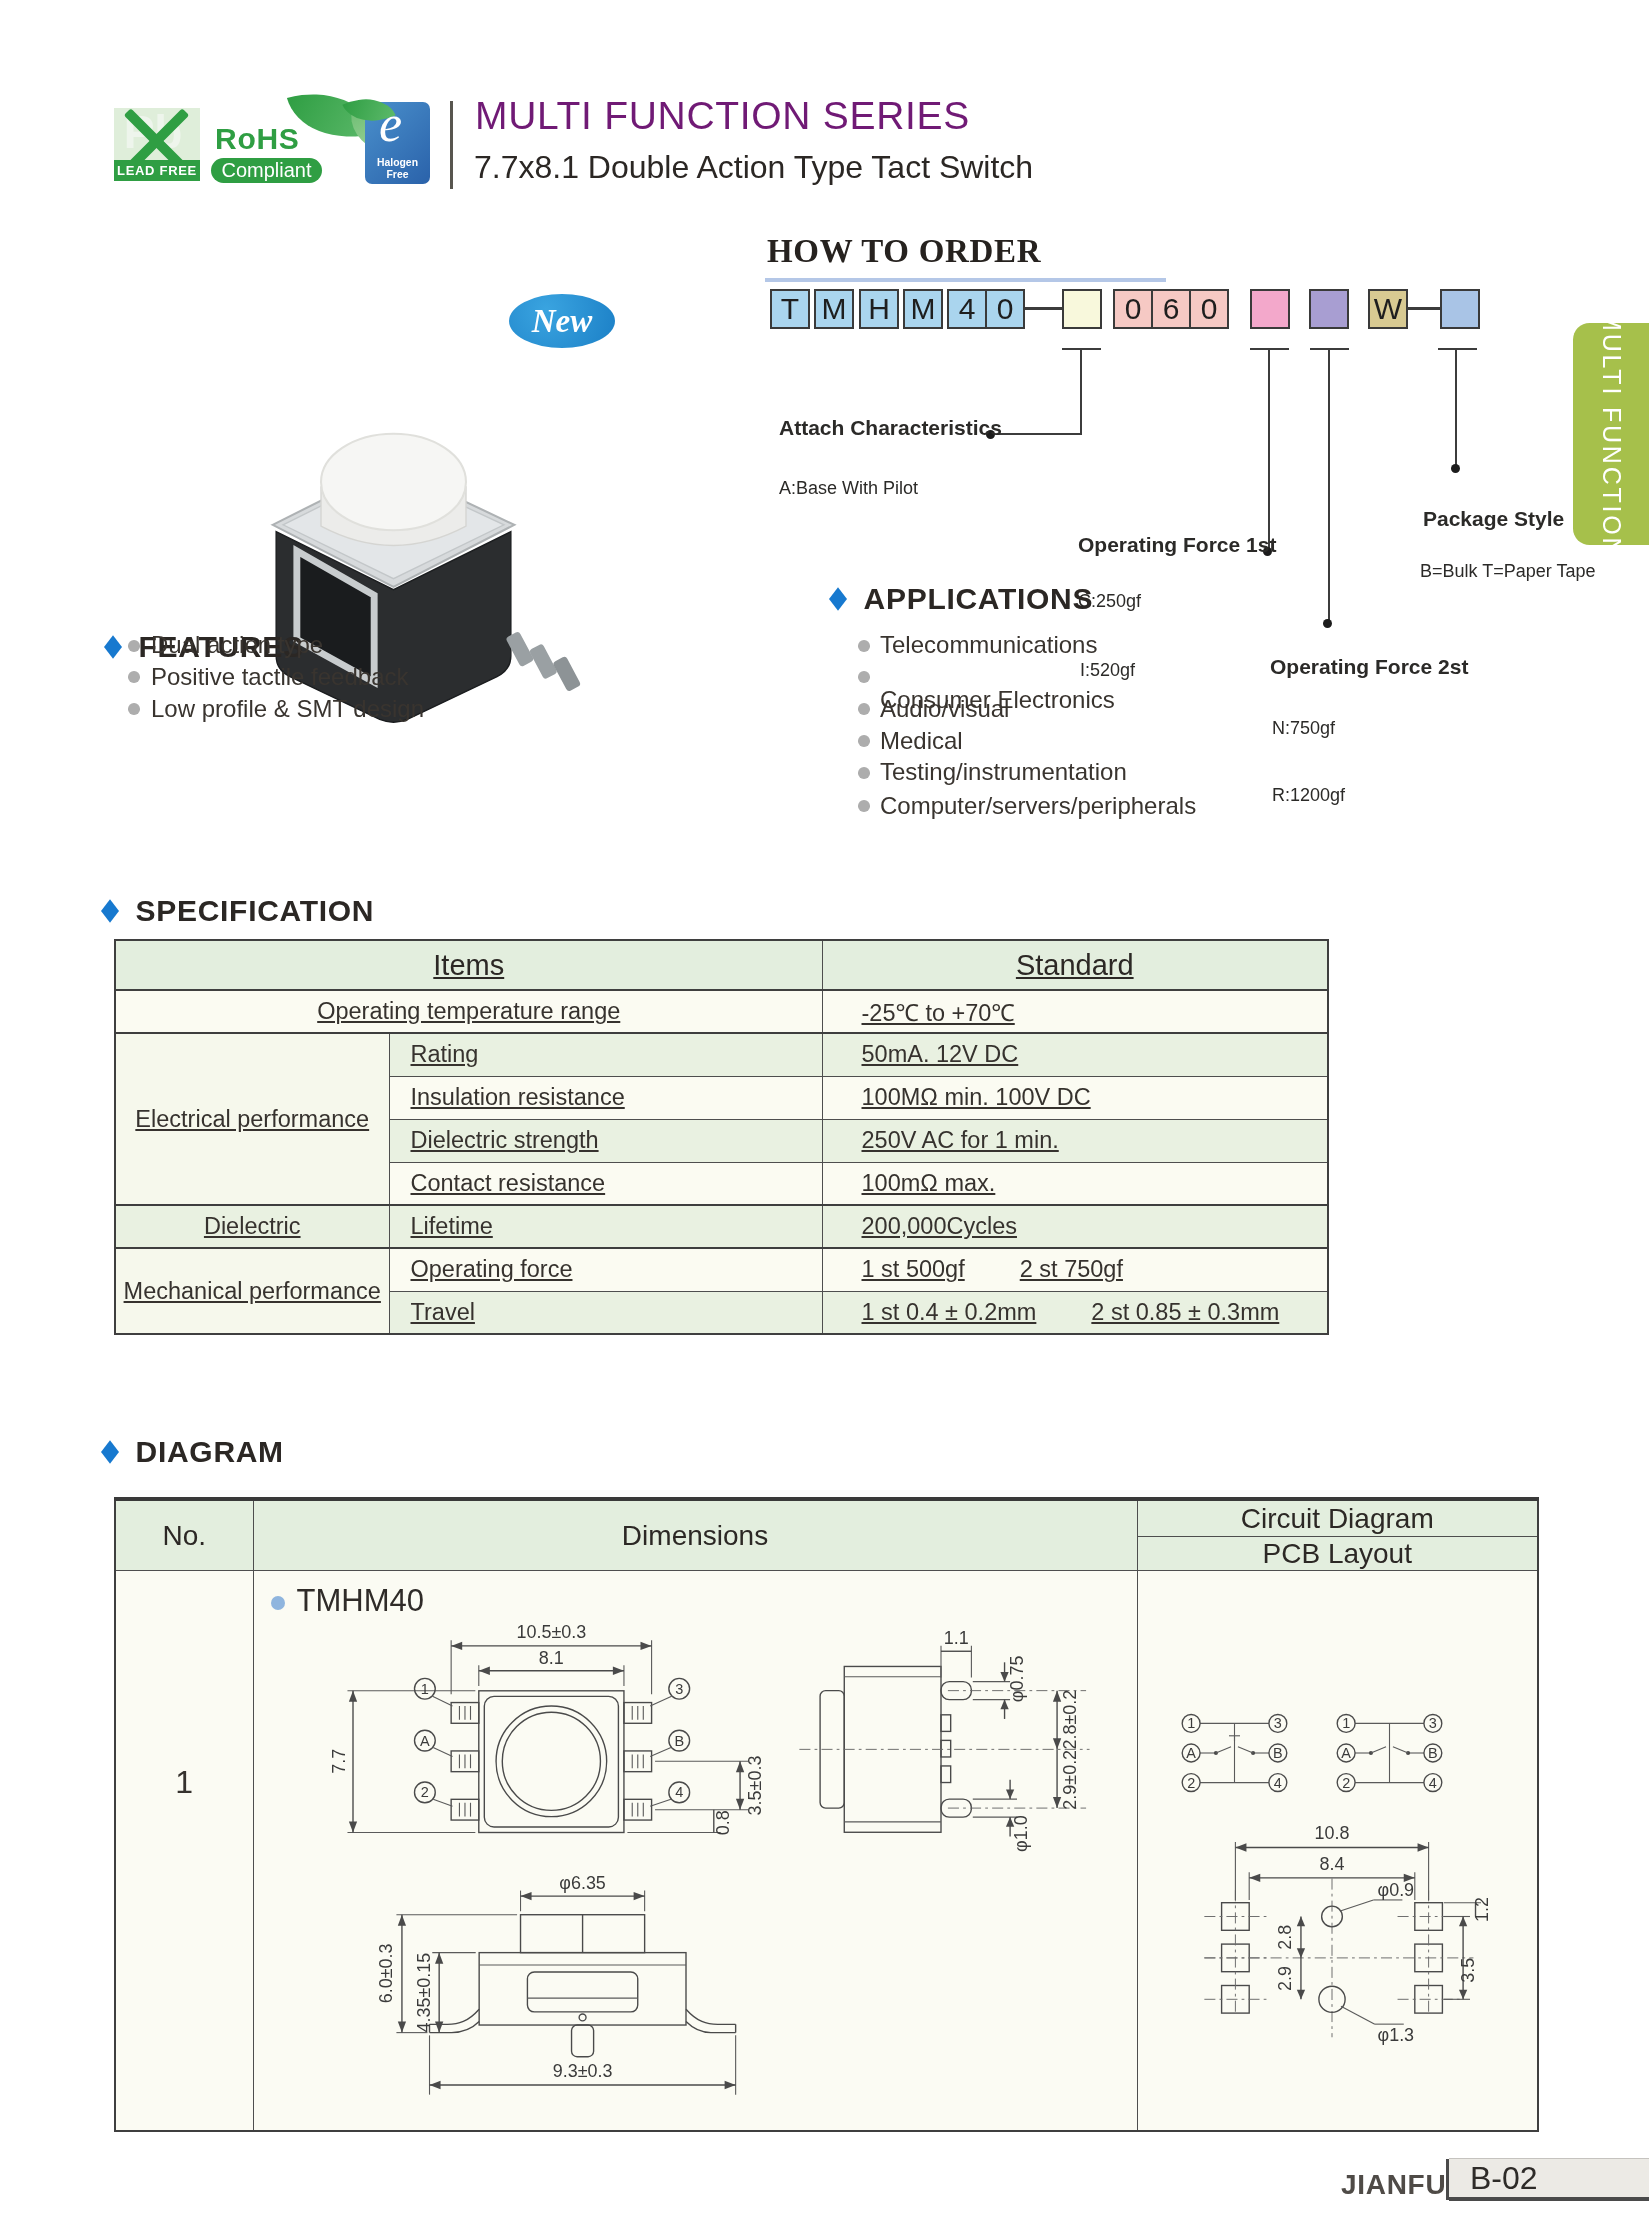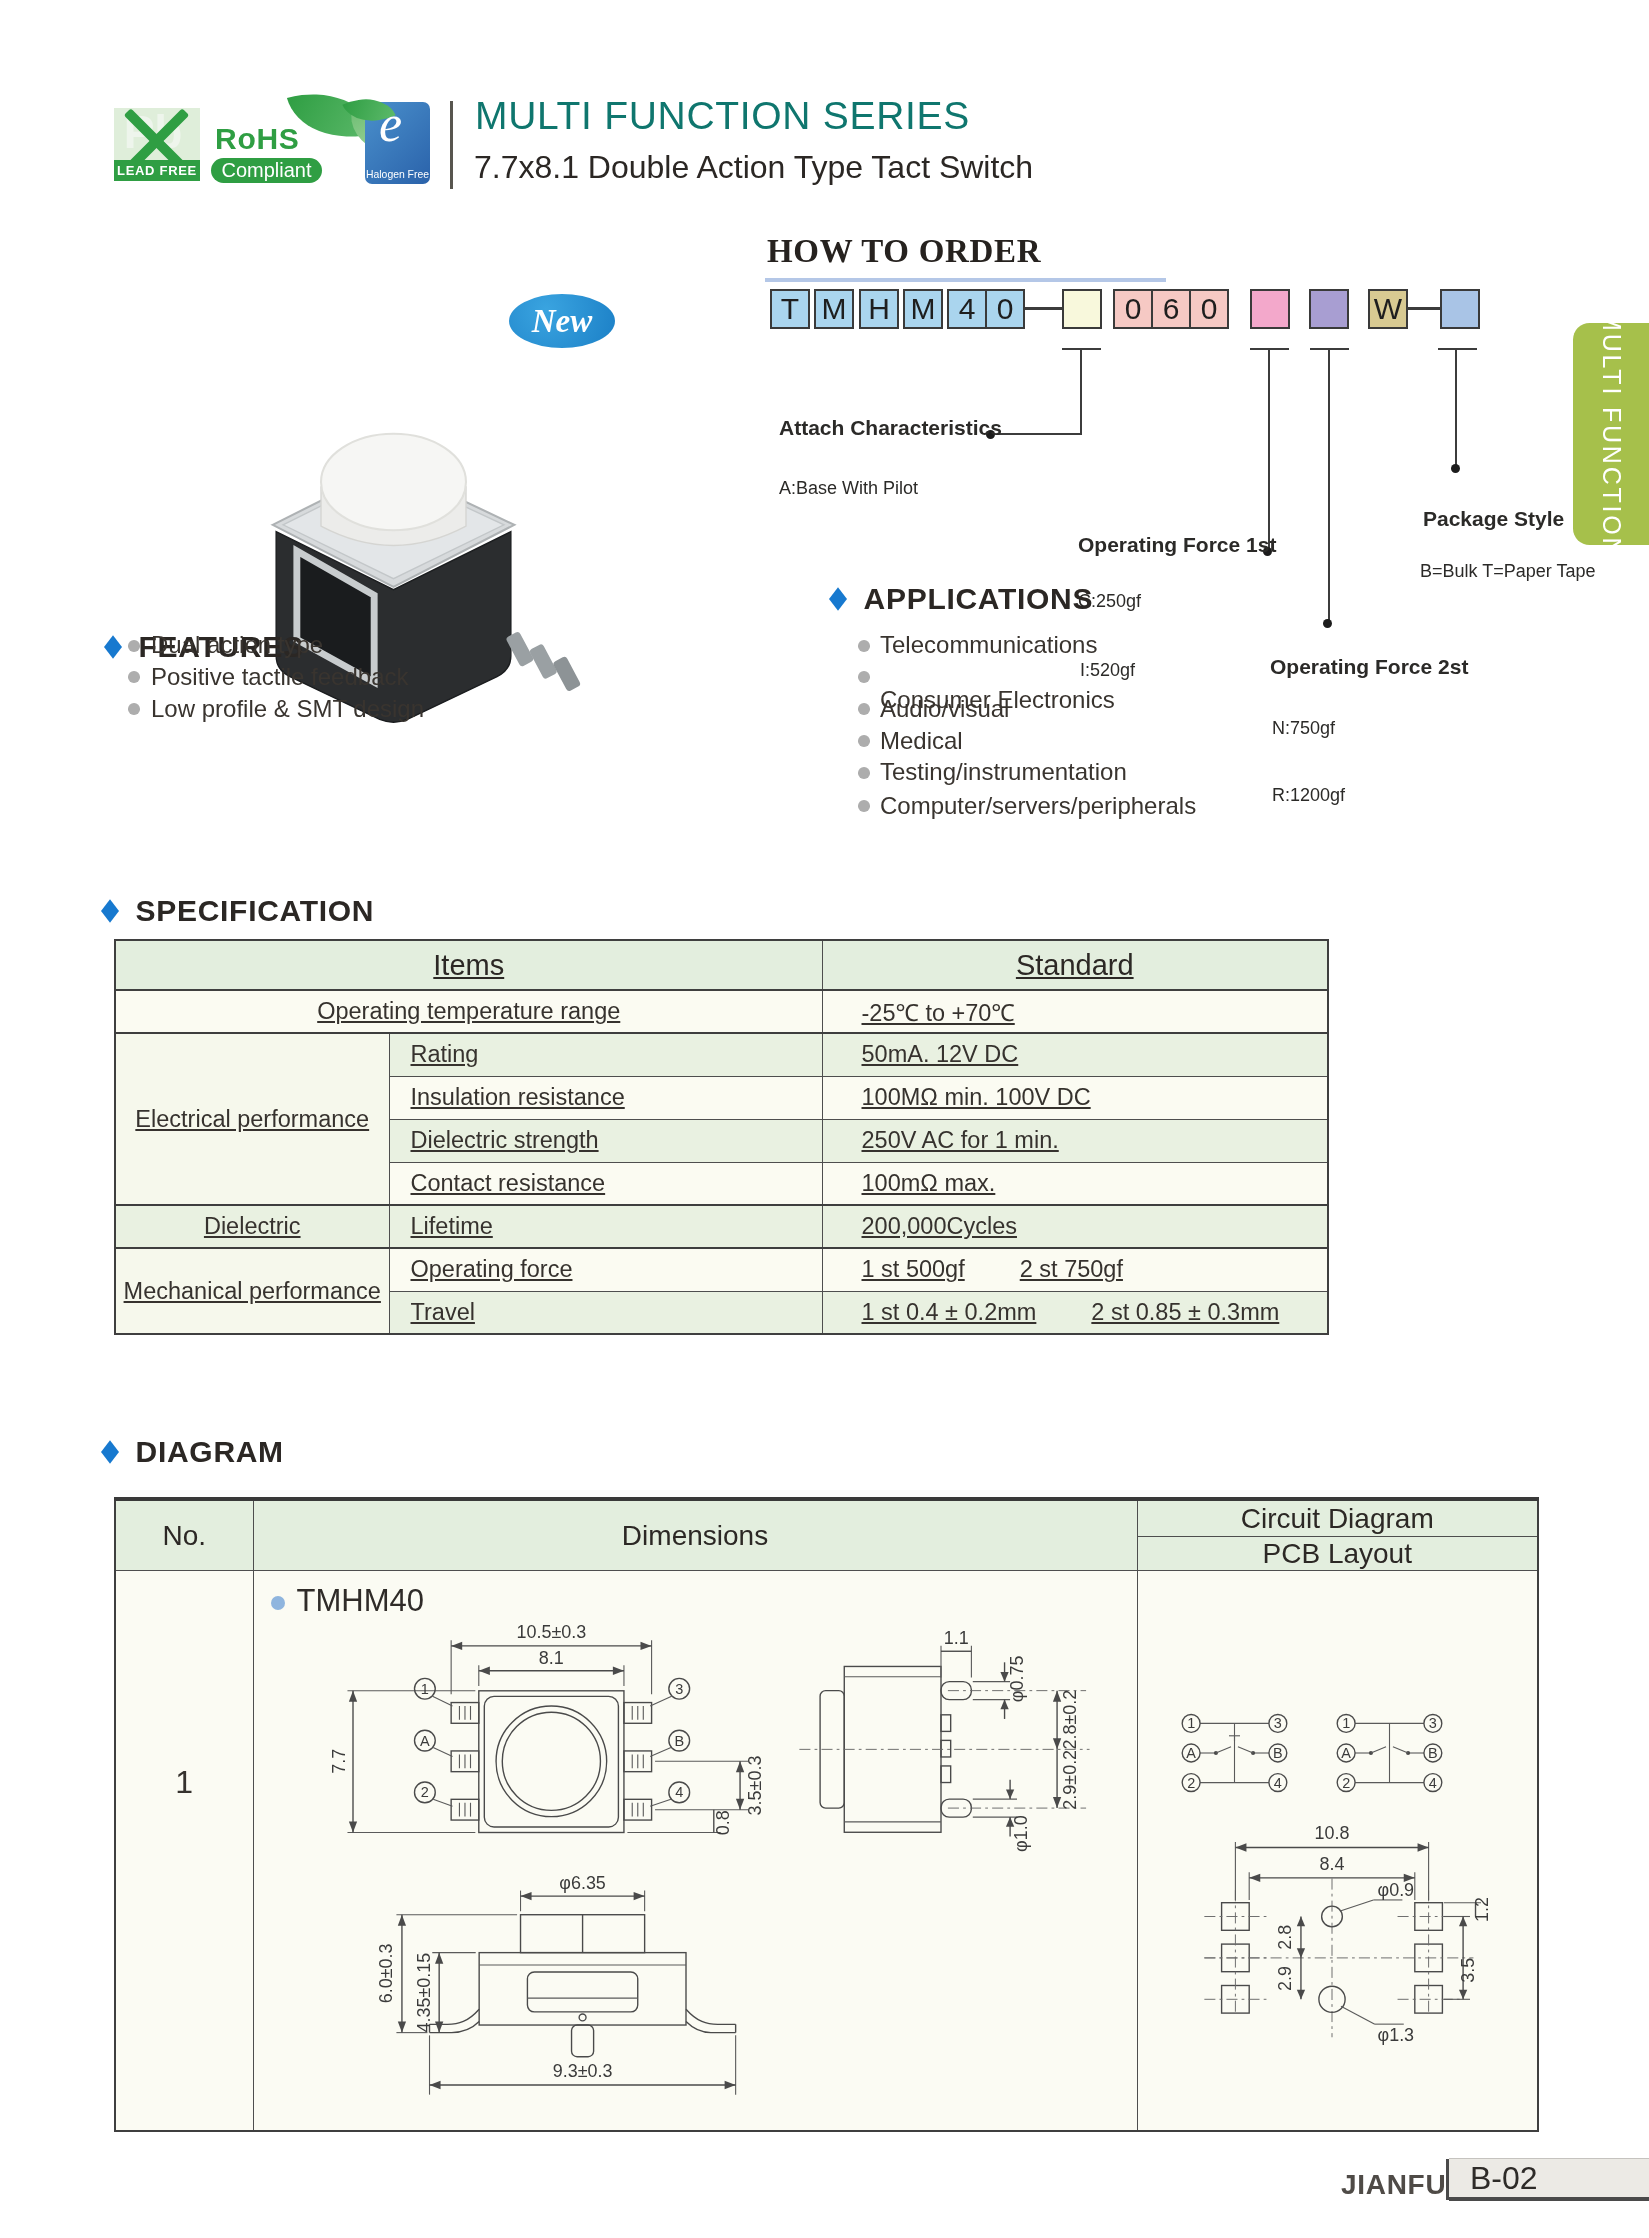--- a/index.html
+++ b/index.html
@@ -13,23 +13,23 @@
   .leadband{position:absolute;bottom:0;left:0;width:100%;height:21px;background:#2f9e43;color:#fff;
             font-size:13px;font-weight:bold;display:flex;align-items:center;justify-content:center;letter-spacing:0.7px;}
   .rohs-word{font-size:30px;font-weight:bold;color:#2f9e43;letter-spacing:0.7px;}
   .rohs-pill{position:absolute;top:32px;left:0;width:111px;height:25px;background:#2f9e43;border-radius:12.4px;
              color:#fff;font-size:20px;display:flex;align-items:center;justify-content:center;}
   .leaf{background:linear-gradient(135deg,#2f9e43,#5cb96a);border-radius:0 100% 0 100%;}
   .halogen{background:linear-gradient(135deg,#4a90cc,#2a62aa);border-radius:7px;}
   .halogen .e{position:absolute;top:-8.3px;left:14px;font-family:"Liberation Serif",serif;font-style:italic;
               font-size:52px;color:#fff;}
   .halogen .hlabel{position:absolute;bottom:3.5px;left:0;width:100%;text-align:center;color:#fff;
-                   font-size:10.4px;font-weight:normal;line-height:11.7px;}
-  
-  .series-title{font-size:39px;color:#0f766e;letter-spacing:0.7px;}
+                   font-size:10.4px;font-weight:bold;line-height:11.7px;}
+  
+  .series-title{font-size:39px;color:#701a75;letter-spacing:0.7px;}
   .product-title{font-size:32px;color:#2b2724;}
   .vert-divider{background:#58564f;}
   
   .side-tab{background:#a6c04b;border-radius:16.6px 0 0 16.6px;display:flex;align-items:center;justify-content:center;}
   .side-tab span{writing-mode:vertical-rl;color:#fff;font-size:25px;letter-spacing:2.8px;white-space:nowrap;}
   
   .hto-title{font-family:"Liberation Serif",serif;font-weight:bold;font-size:33px;color:#26221f;letter-spacing:0.7px;}
   .hto-underline{background:#b4c7e7;}
   .obox{position:absolute;top:289px;width:40px;height:40px;border:2.1px solid #3a3a3a;box-sizing:border-box;
         display:flex;align-items:center;justify-content:center;font-size:30px;color:#1e1e1e;}

